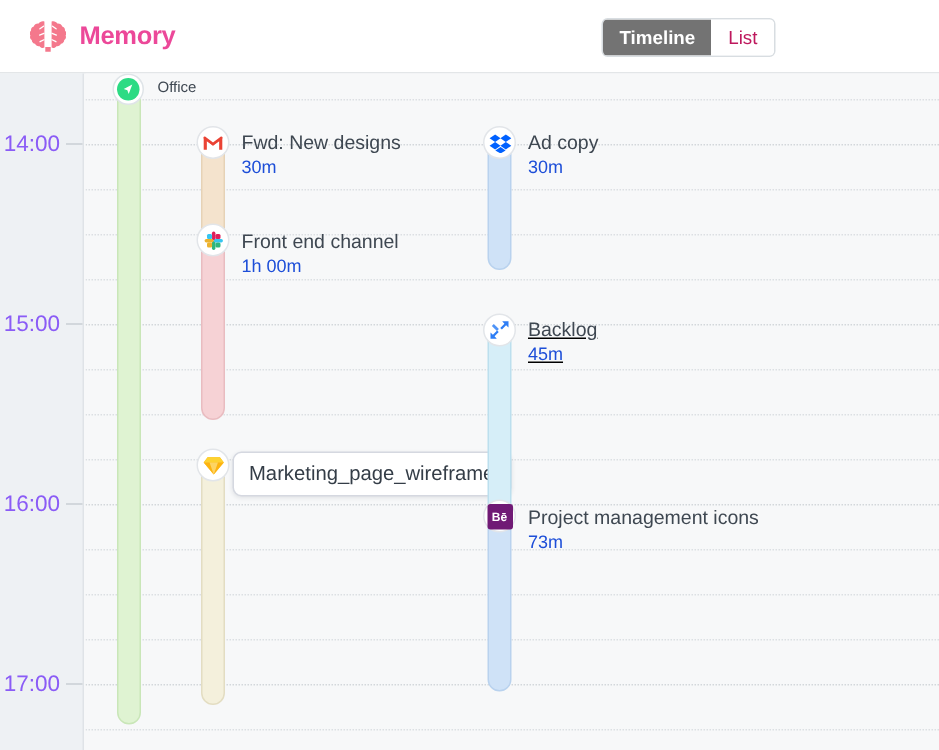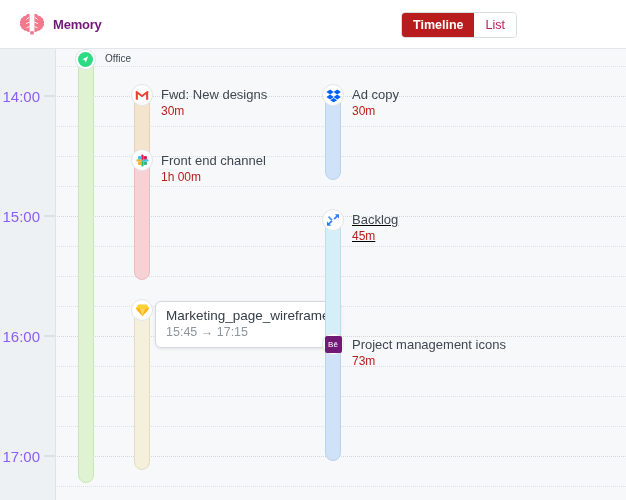--- a/index.html
+++ b/index.html
@@ -14,35 +14,35 @@
   
   .header {
     position: absolute; left: 0; top: 0; width: 626px; height: 49px;
     background: #ffffff;
     border-bottom: 1px solid #e3e6e8;
     display: flex; align-items: center;
   }
   .brand { display: flex; align-items: center; margin-left: 20px; gap: 9px; }
   .brand-logo { width: 24px; height: 22px; display: block; }
   .brand-name {
-    font-size: 13px; font-weight: bold; color: #701a75; letter-spacing: -0.2px; text-align: right;
+    font-size: 17px; font-weight: bold; color: #ec4899; letter-spacing: -0.2px; text-align: right;
   }
   .view-toggle {
     position: absolute; left: 401px; top: 12px;
     display: flex; height: 26px;
     border: 1px solid #d8dde1; border-radius: 4px;
     overflow: hidden; background: #ffffff;
   }
   .view-toggle button {
     font-family: "Liberation Sans", sans-serif;
     font-size: 12.5px; border: none; cursor: pointer;
     padding: 0 11px; height: 100%;
     display: flex; align-items: center; justify-content: center;
   }
-  .view-toggle .tg-active { background: #b91c1c; color: #ffffff; font-weight: bold; }
+  .view-toggle .tg-active { background: #737373; color: #ffffff; font-weight: bold; }
   .view-toggle .tg-idle { background: #ffffff; color: #be185d; }
 
   
   .body { position: absolute; left: 0; top: 49px; width: 626px; height: 451px; }
   .gutter {
     position: absolute; left: 0; top: 0; width: 56px; height: 451px;
     background: #eef1f4; border-right: 1px solid #dfe3e7;
   }
   .canvas {
     position: absolute; left: 57px; top: 0; width: 569px; height: 451px;
@@ -73,21 +73,21 @@
     background: #ffffff; border: 1px solid #e2e5e9;
     display: flex; align-items: center; justify-content: center;
     transform: translateX(-3px);
   }
   .bar-head svg, .bar-head .glyph { display: block; }
 
   .ev-label {
     position: absolute; white-space: nowrap;
   }
   .ev-title { font-size: 13px; color: #3e4751; line-height: 15px; }
-  .ev-sub { font-size: 12px; color: #b91c1c; line-height: 15px; margin-top: 2px; }
+  .ev-sub { font-size: 12px; color: #1d4ed8; line-height: 15px; margin-top: 2px; }
 
   .ev-card {
     position: absolute; background: #ffffff;
     border: 1px solid #d5d8e0; border-radius: 6px;
     padding: 6px 10px 7px 10px;
     box-shadow: 0 1px 3px rgba(30,40,60,0.10);
     white-space: nowrap;
   }
   .ev-card .ev-title { font-size: 13.5px; color: #343d47; }
   .ev-card .ev-sub { font-size: 12.5px; color: #8d959d; }
@@ -100,21 +100,21 @@
   .place-dot {
     width: 15px; height: 15px; border-radius: 50%;
     background: #2ddb84;
     display: flex; align-items: center; justify-content: center;
   }
   .place-name {
     position: absolute; font-size: 10px; color: #3e4751;
   }
   .behance-badge {
     width: 17px; height: 17px; border-radius: 2px; background: #701a75;
-    color: #ffffff; font-size: 8px; font-weight: normal;
+    color: #ffffff; font-size: 8px; font-weight: bold;
     display: flex; align-items: center; justify-content: center;
     font-family: "Liberation Sans", sans-serif;
   }
 </style>
 </head>
 <body>
 
 <div id="app">
 
   <div class="header">
@@ -223,21 +223,20 @@
               <svg width="15" height="13" viewBox="0 0 15 13">
                 <path d="M3.4 0.8h8.2l2.6 3.6L7.5 12.3 0.8 4.4z" fill="#fdb300"></path>
                 <path d="M3.4 0.8 0.8 4.4h13.4L11.6.8z" fill="#fdd231"></path>
                 <path d="M7.5 12.3 0.8 4.4h13.4z" fill="#feeeb7" opacity="0.55"></path>
                 <path d="M7.5 12.3 0.8 4.4h3.9zM7.5 12.3l6.7-7.9h-3.9z" fill="#fdad00" opacity="0.85"></path>
               </svg>
             </span>
           </div>
           <div class="ev-card" style="left: 98px; top: 252px;">
             <div class="ev-title">Marketing_page_wireframe</div>
-            <div class="ev-sub">15:45 → 17:15</div>
           </div>
           <div class="bar" style="left: 268px; top: 41px; height: 90px; background: rgb(207, 226, 247); border: 1px solid rgb(185, 210, 238);"></div>
           <div class="bar-head" style="left: 268px; top: 35px;">
             <span class="glyph">
               <svg width="15" height="13" viewBox="0 0 15 13">
                 <path d="M4.1 0.6 0.4 3.1l3.7 2.5 3.6-2.5z" fill="#0061ff"></path>
                 <path d="M11.2 0.6 7.6 3.1l3.6 2.5 3.7-2.5z" fill="#0061ff"></path>
                 <path d="M0.4 8.1 4.1 5.6l3.6 2.5-3.6 2.5z" fill="#0061ff"></path>
                 <path d="M14.9 8.1 11.2 5.6 7.6 8.1l3.6 2.5z" fill="#0061ff"></path>
                 <path d="M4.2 11.3 7.7 9.0l3.4 2.3-3.4 2.0z" fill="#0061ff"></path>

